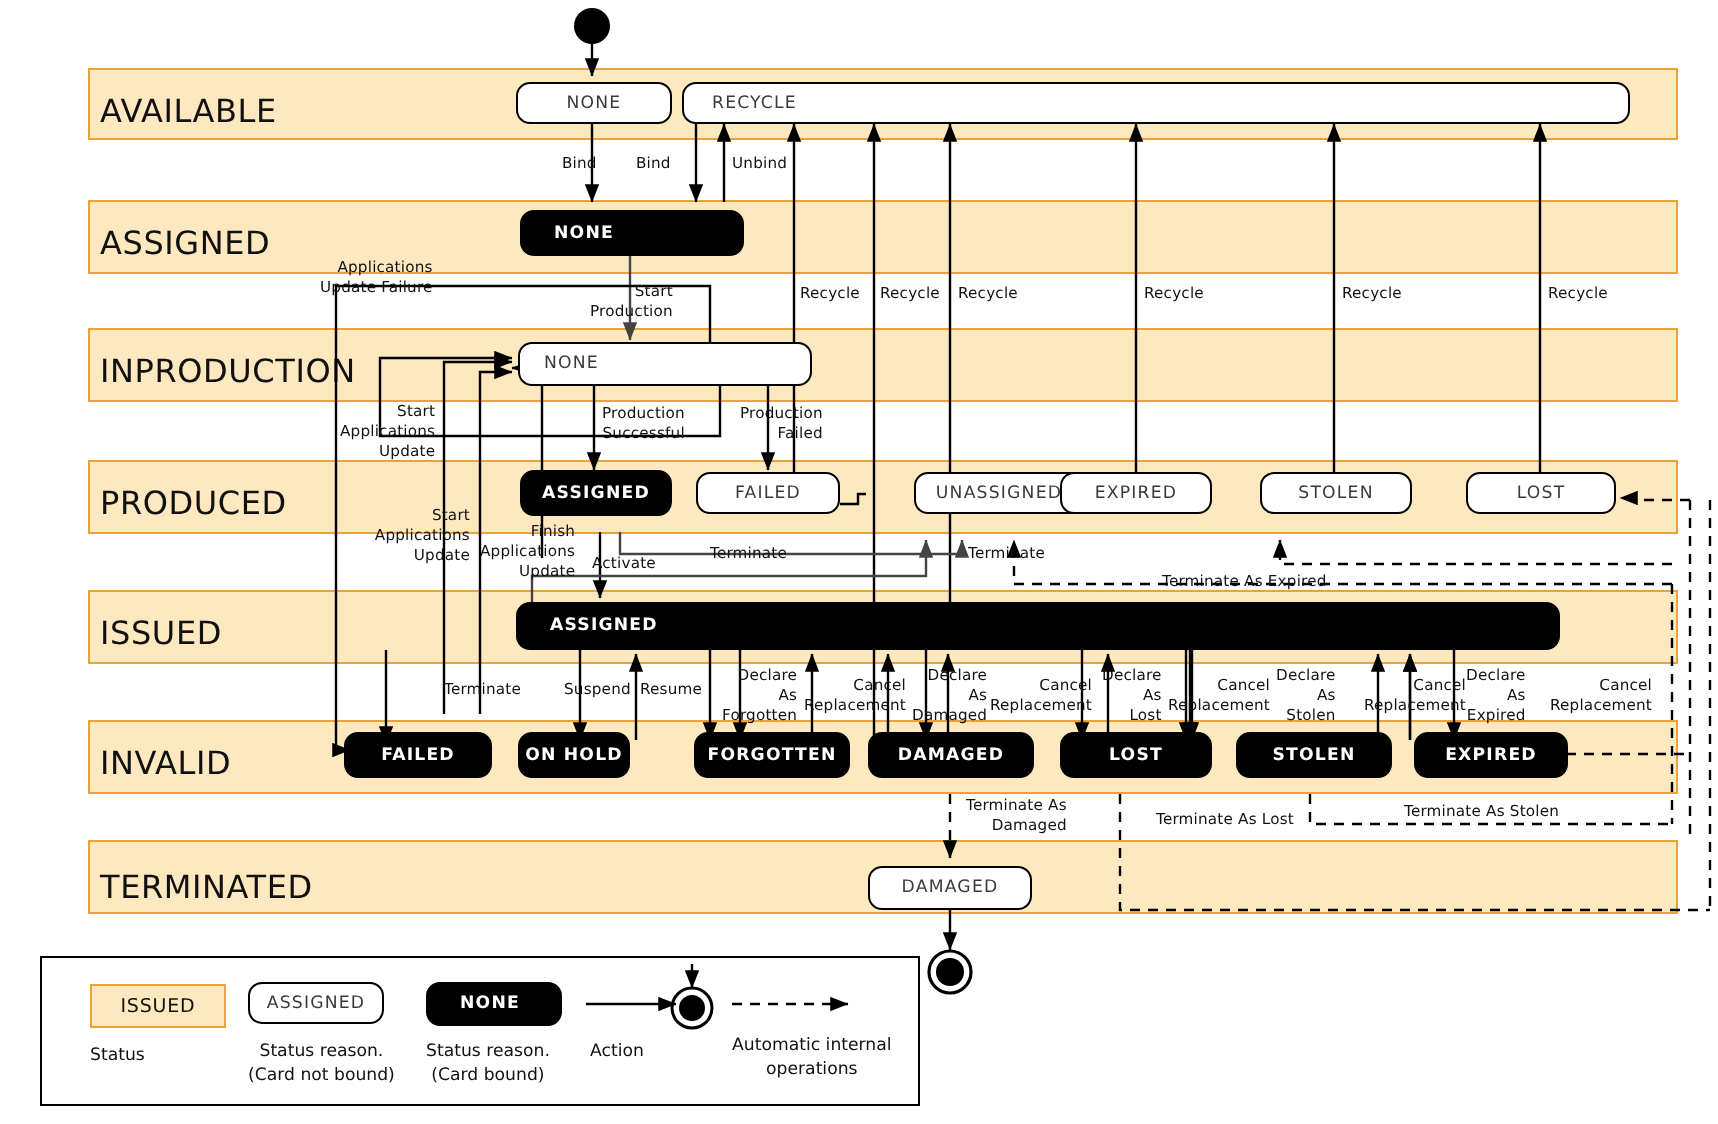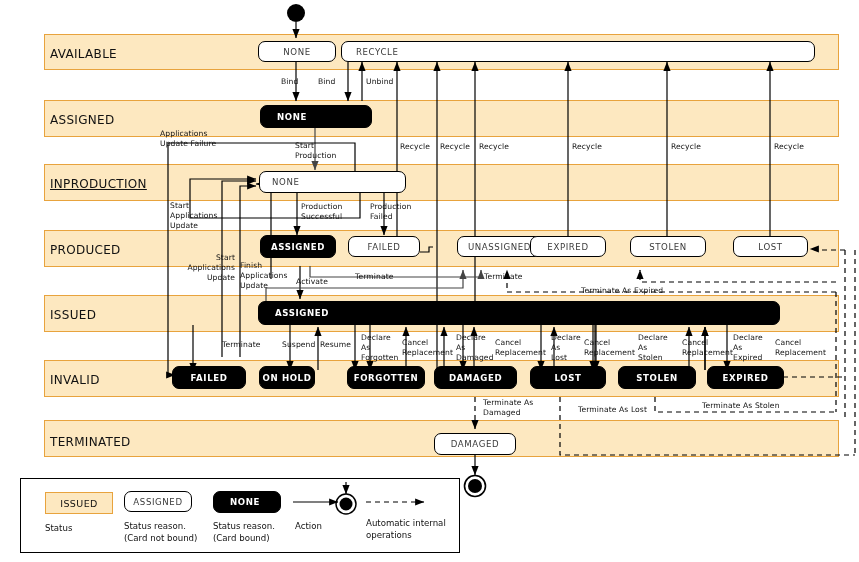--- a/index.html
+++ b/index.html
@@ -2,60 +2,60 @@
 <html><head>
 <meta charset="utf-8">
 <style>
   html,body{margin:0;padding:0;background:#ffffff;}
   body{width:859px;height:562px;position:relative;overflow:hidden;
        font-family:"DejaVu Sans","Liberation Sans",sans-serif;}
   #stage{position:absolute;left:0;top:0;width:859px;height:562px;}
   svg{position:absolute;left:0;top:0;width:859px;height:562px;overflow:visible;}
 
   .lane-band{position:absolute;background:#fde8c0;border:1px solid #e8a33d;box-sizing:border-box;}
-  .lane-label{position:absolute;font-size:12px;color:#111;letter-spacing:.3px;
+  .lane-label{position:absolute;font-size:16px;color:#111;letter-spacing:.3px;
               white-space:nowrap;line-height:1;}
 
   .node{position:absolute;box-sizing:border-box;display:flex;align-items:center;
         border-radius:7px;}
   .node-white{background:#ffffff;border:1.4px solid #000;justify-content:center;}
   .node-black{background:#000000;border:1.4px solid #000;justify-content:flex-start;}
   .node-white .lbl{color:#3a3a3a;font-size:8.6px;letter-spacing:.6px;}
   .node-black .lbl{color:#ffffff;font-size:8.6px;letter-spacing:.6px;font-weight:bold;}
   .node-black.pad .lbl{padding-left:16px;}
   .node-black.ctr{justify-content:center;}
 
   .edge-lbl{position:absolute;font-size:7.6px;color:#111;line-height:10px;
-            white-space:pre;letter-spacing:.1px;}
+            white-space:pre;letter-spacing:.1px;text-align:right;}
   .edge-lbl.r{text-align:right;}
 
   .legend-box{position:absolute;left:20px;top:478px;width:440px;height:75px;
               background:#fff;border:1.5px solid #000;box-sizing:border-box;}
   .lg-status{position:absolute;left:45px;top:492px;width:68px;height:22px;
              background:#fde8c0;border:1.4px solid #e8a33d;box-sizing:border-box;
              display:flex;align-items:center;justify-content:center;
              font-size:9.5px;color:#111;letter-spacing:.4px;}
-  .lg-cap{position:absolute;font-size:8.6px;color:#111;line-height:11.5px;white-space:pre;}
+  .lg-cap{position:absolute;font-size:8.6px;color:#111;line-height:11.5px;white-space:pre;text-align:center;}
 </style>
 </head>
 <body>
 
 <div id="stage">
 
   <div class="lane-band" style="left:44px;top:34px;width:795px;height:36px;"></div>
   <div class="lane-band" style="left:44px;top:100px;width:795px;height:37px;"></div>
   <div class="lane-band" style="left:44px;top:164px;width:795px;height:37px;"></div>
   <div class="lane-band" style="left:44px;top:230px;width:795px;height:37px;"></div>
   <div class="lane-band" style="left:44px;top:295px;width:795px;height:37px;"></div>
   <div class="lane-band" style="left:44px;top:360px;width:795px;height:37px;"></div>
   <div class="lane-band" style="left:44px;top:420px;width:795px;height:37px;"></div>
 
   <div class="lane-label" style="left:50px;top:48px;">AVAILABLE</div>
   <div class="lane-label" style="left:50px;top:114px;">ASSIGNED</div>
-  <div class="lane-label" style="left:50px;top:178px;text-decoration:underline;">INPRODUCTION</div>
+  <div class="lane-label" style="left:50px;top:178px;">INPRODUCTION</div>
   <div class="lane-label" style="left:50px;top:244px;">PRODUCED</div>
   <div class="lane-label" style="left:50px;top:309px;">ISSUED</div>
   <div class="lane-label" style="left:50px;top:374px;">INVALID</div>
   <div class="lane-label" style="left:50px;top:436px;">TERMINATED</div>
 
   <svg viewBox="0 0 859 562">
     <defs>
       <marker id="ah" markerWidth="9" markerHeight="9" refX="7.4" refY="3" orient="auto" markerUnits="strokeWidth">
         <path d="M0,0 L7.6,3 L0,6 z" fill="#000"></path>
       </marker>

